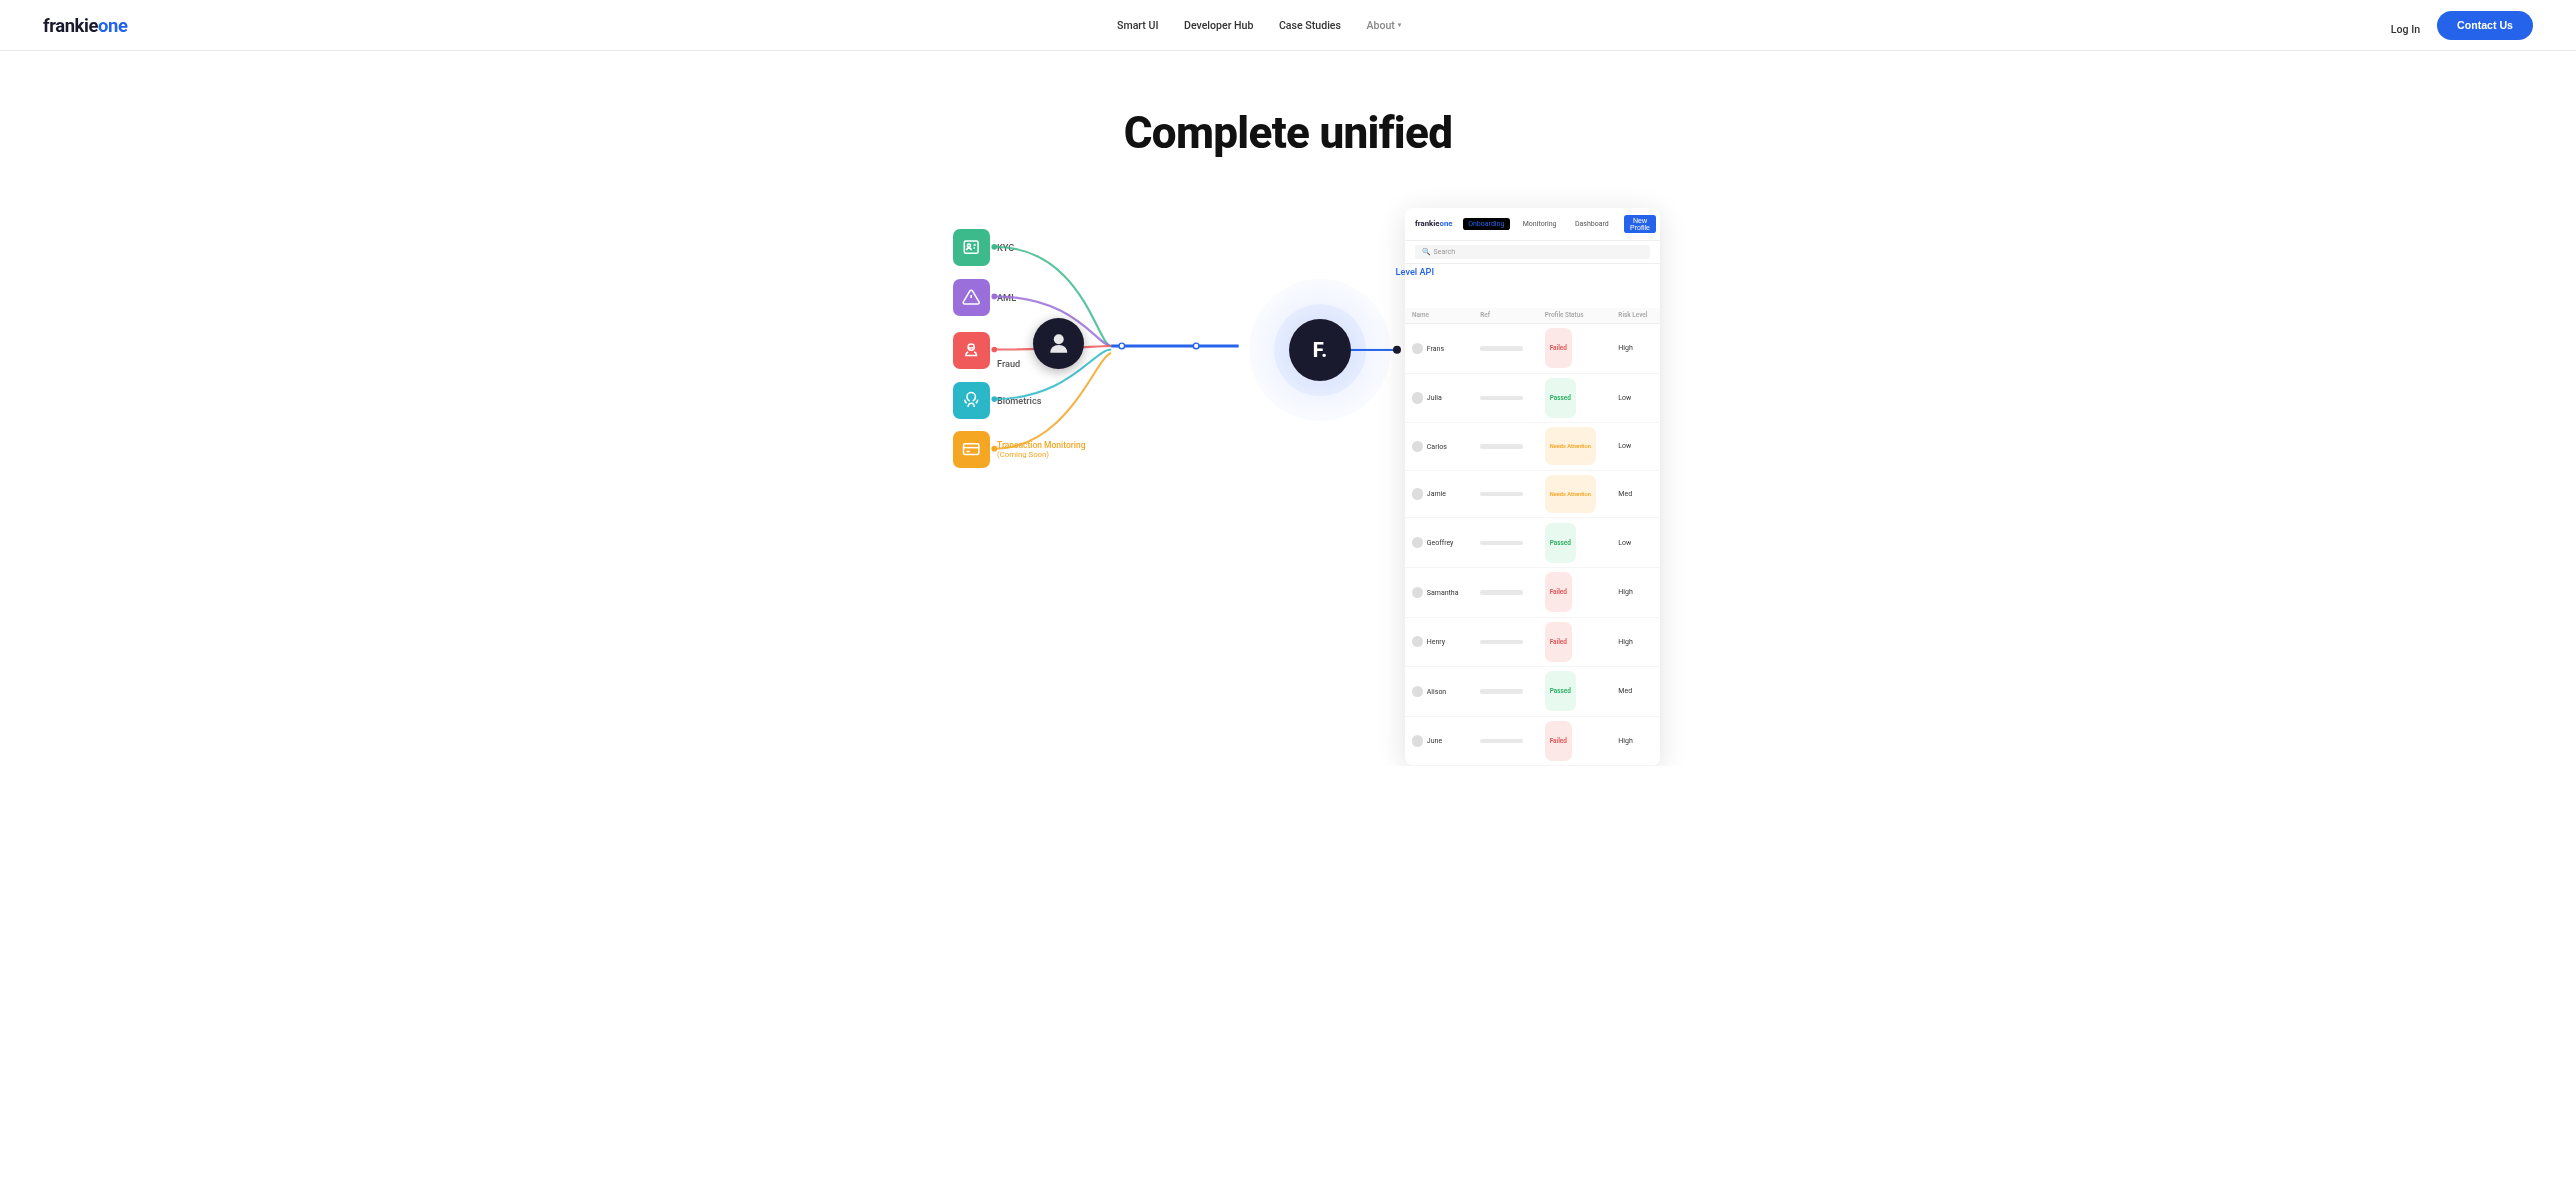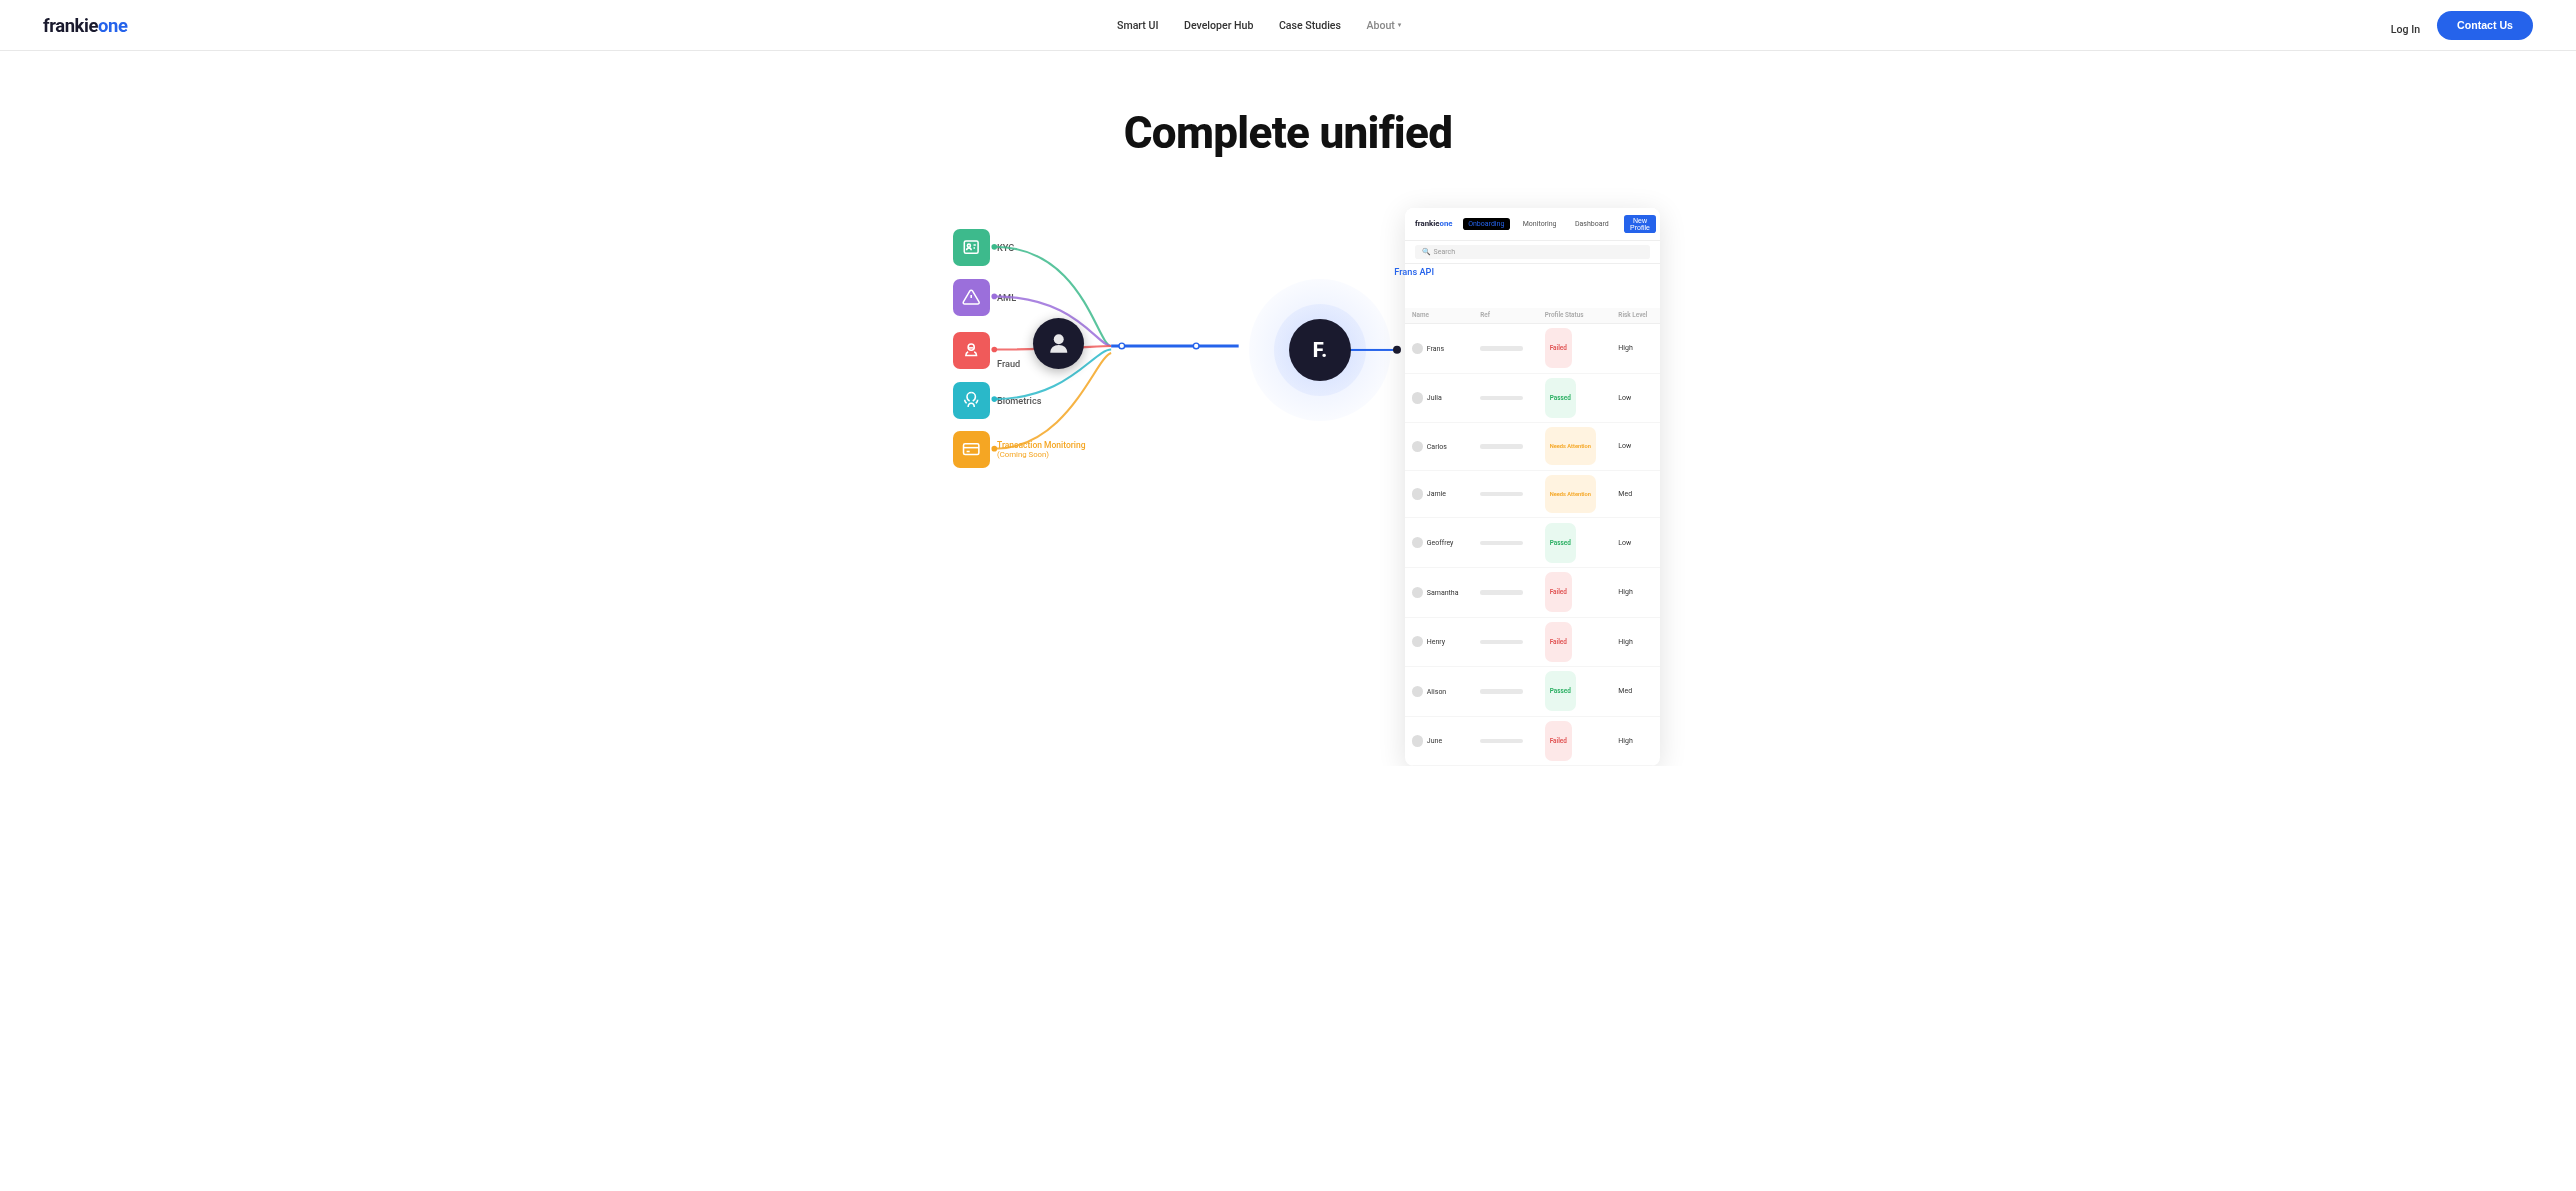--- a/index.html
+++ b/index.html
@@ -506,21 +506,21 @@
 
     <div class="center-area">
       <div style="position:relative">
         <div class="orb-outer">
           <div class="orb-inner">
             <div class="f-circle">
               <span>F.</span>
             </div>
           </div>
         </div>
-        <div class="single-api-label">Frans API</div>
+        <div class="single-api-label">Level API</div>
 
         <div class="horiz-line"></div>
         <div class="horiz-dot"></div>
       </div>
     </div>
 
     <div class="right-dashboard">
       <div class="dash-topbar">
         <div class="dash-logo">
           <span style="color:#1a1a2e">frankie</span><span style="color:#2563eb">one</span>

